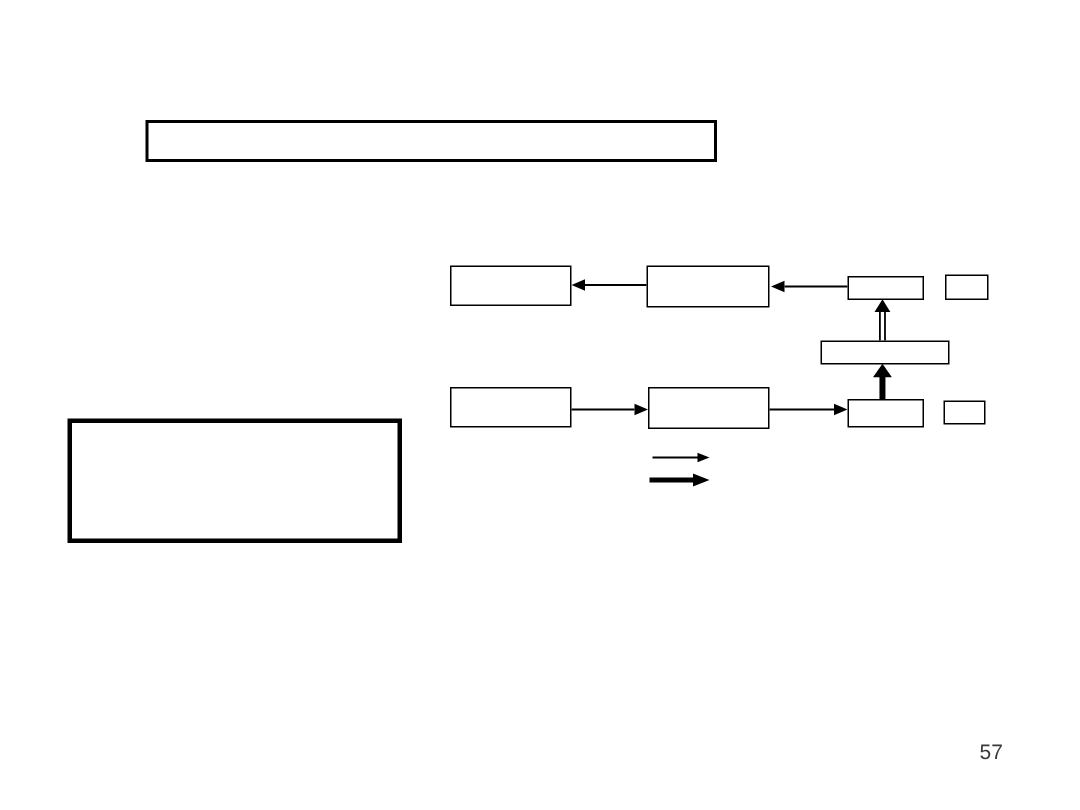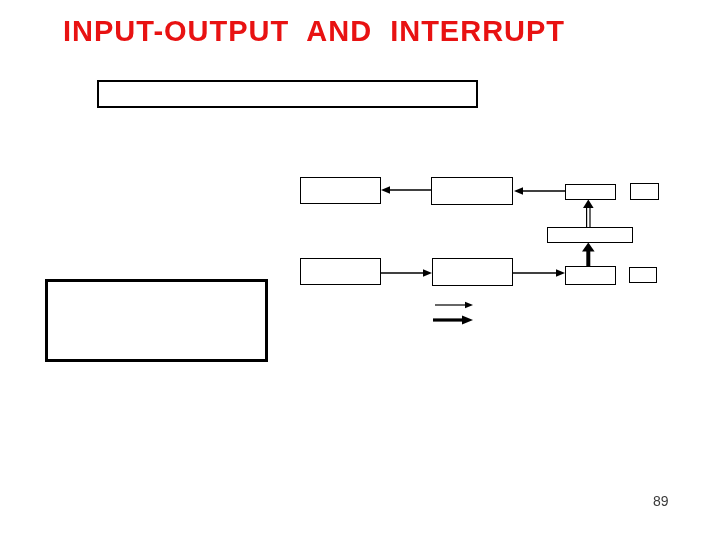--- a/index.html
+++ b/index.html
@@ -71,21 +71,20 @@
     top: 493px;
     font-size: 14px;
     color: #3a3a3a;
   }
 </style>
 </head>
 <body>
 
 <div class="slide">
 
-  <h1 class="title">INPUT-OUTPUT AND INTERRUPT</h1>
 
   <div class="header-box"></div>
 
   <div class="dbox box-top-left"></div>
   <div class="dbox box-top-middle"></div>
   <div class="dbox box-top-right"></div>
   <div class="dbox box-top-far-right"></div>
   <div class="dbox box-middle-wide"></div>
   <div class="dbox box-bottom-left"></div>
   <div class="dbox box-bottom-middle"></div>
@@ -131,15 +130,15 @@
     </g>
 
     <g>
       <line x1="433" y1="320" x2="463" y2="320" stroke="#000" stroke-width="3.2"></line>
       <polygon points="473,320 462,315.6 462,324.4" fill="#000"></polygon>
     </g>
   </svg>
 
   <div class="big-box"></div>
 
-  <div class="page-number">89</div>
+  <div class="page-number">57</div>
 
 </div>
 
 </body></html>

